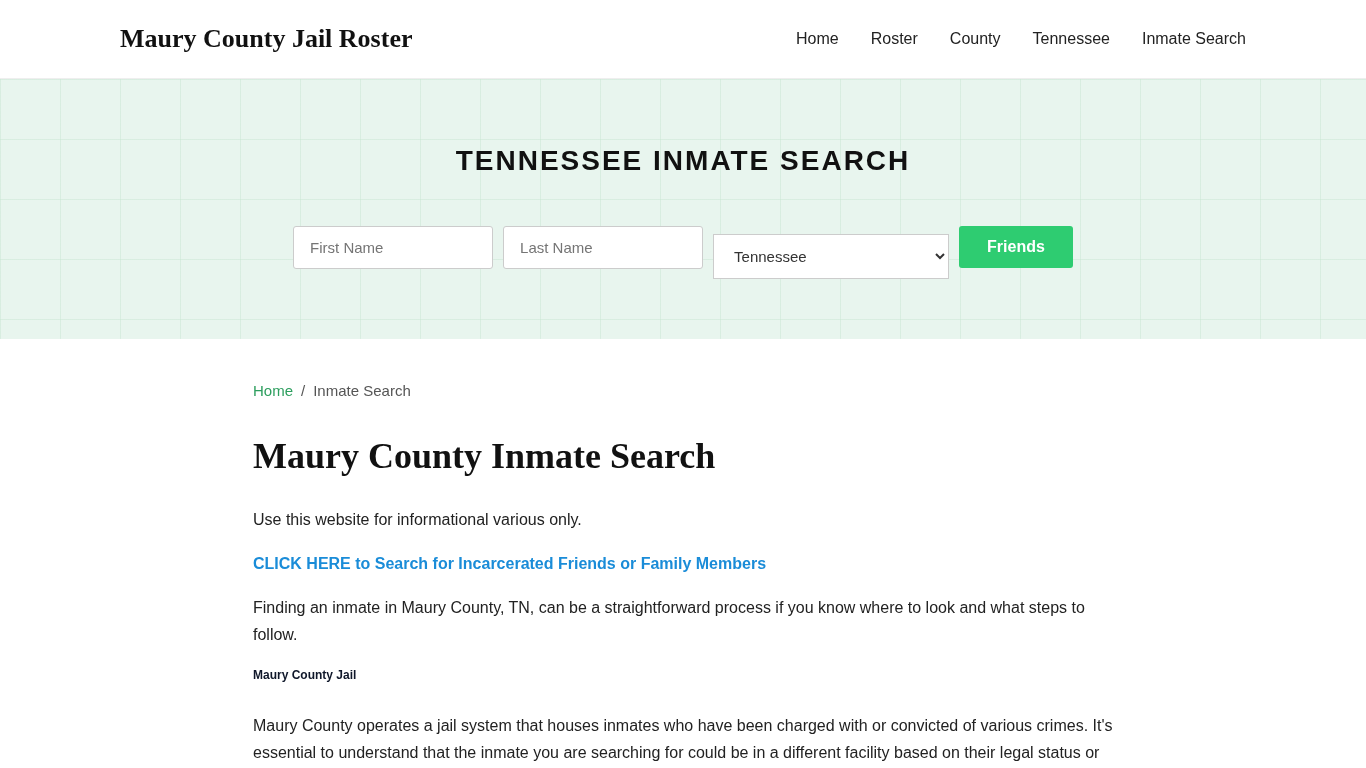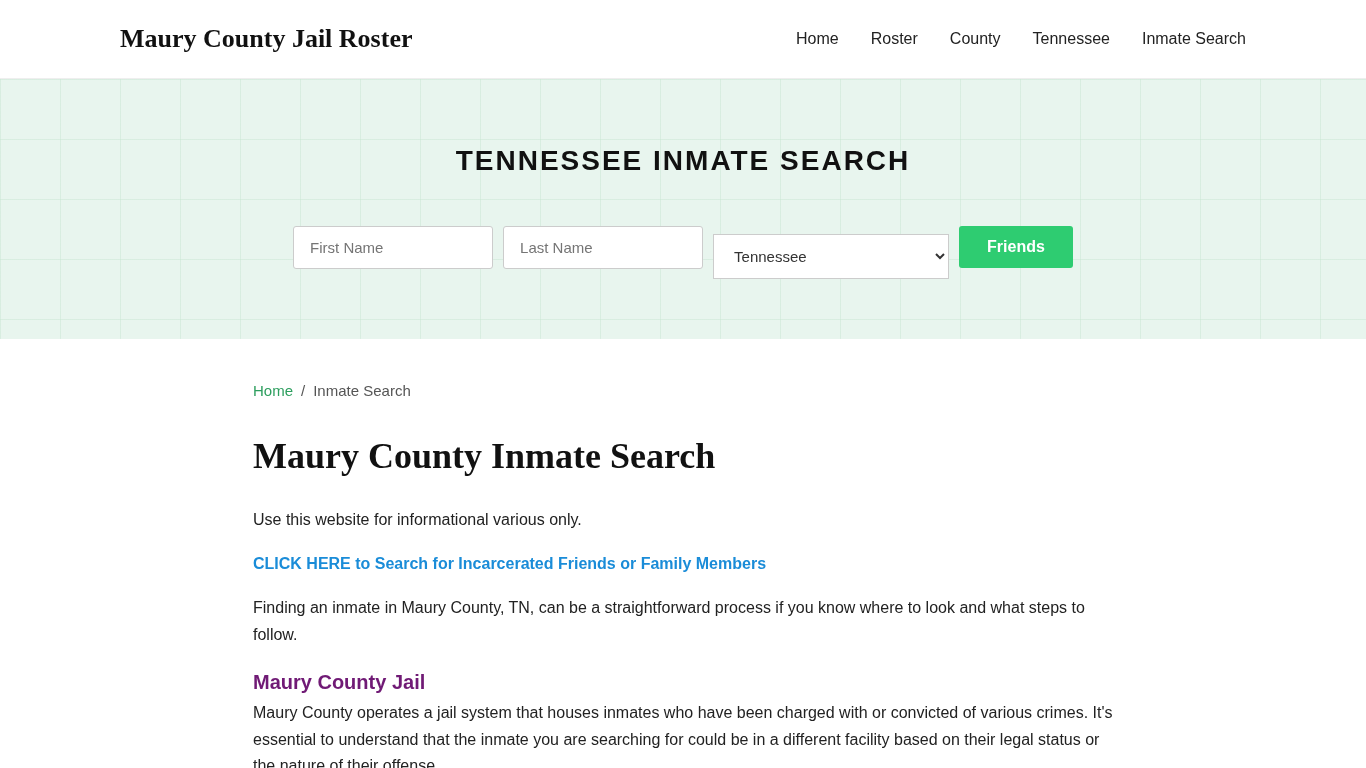--- a/index.html
+++ b/index.html
@@ -168,23 +168,23 @@
       text-decoration: none;
       font-weight: bold;
       cursor: pointer;
       font-family: Arial, sans-serif;
       font-size: 16px;
     }
 
     .section-heading {
       font-weight: 900;
       font-family: Arial, sans-serif;
-      font-size: 20px;
-      color: #701a75;
-      margin-bottom: 2px;
+      font-size: 12px;
+      color: #0f172a;
+      margin-bottom: 28px;
       margin-top: 4px;
     }
   </style>
 </head>
 <body>
 
 <header>
   <div class="site-title">Maury County Jail Roster</div>
   <nav>
     <a>Home</a>

